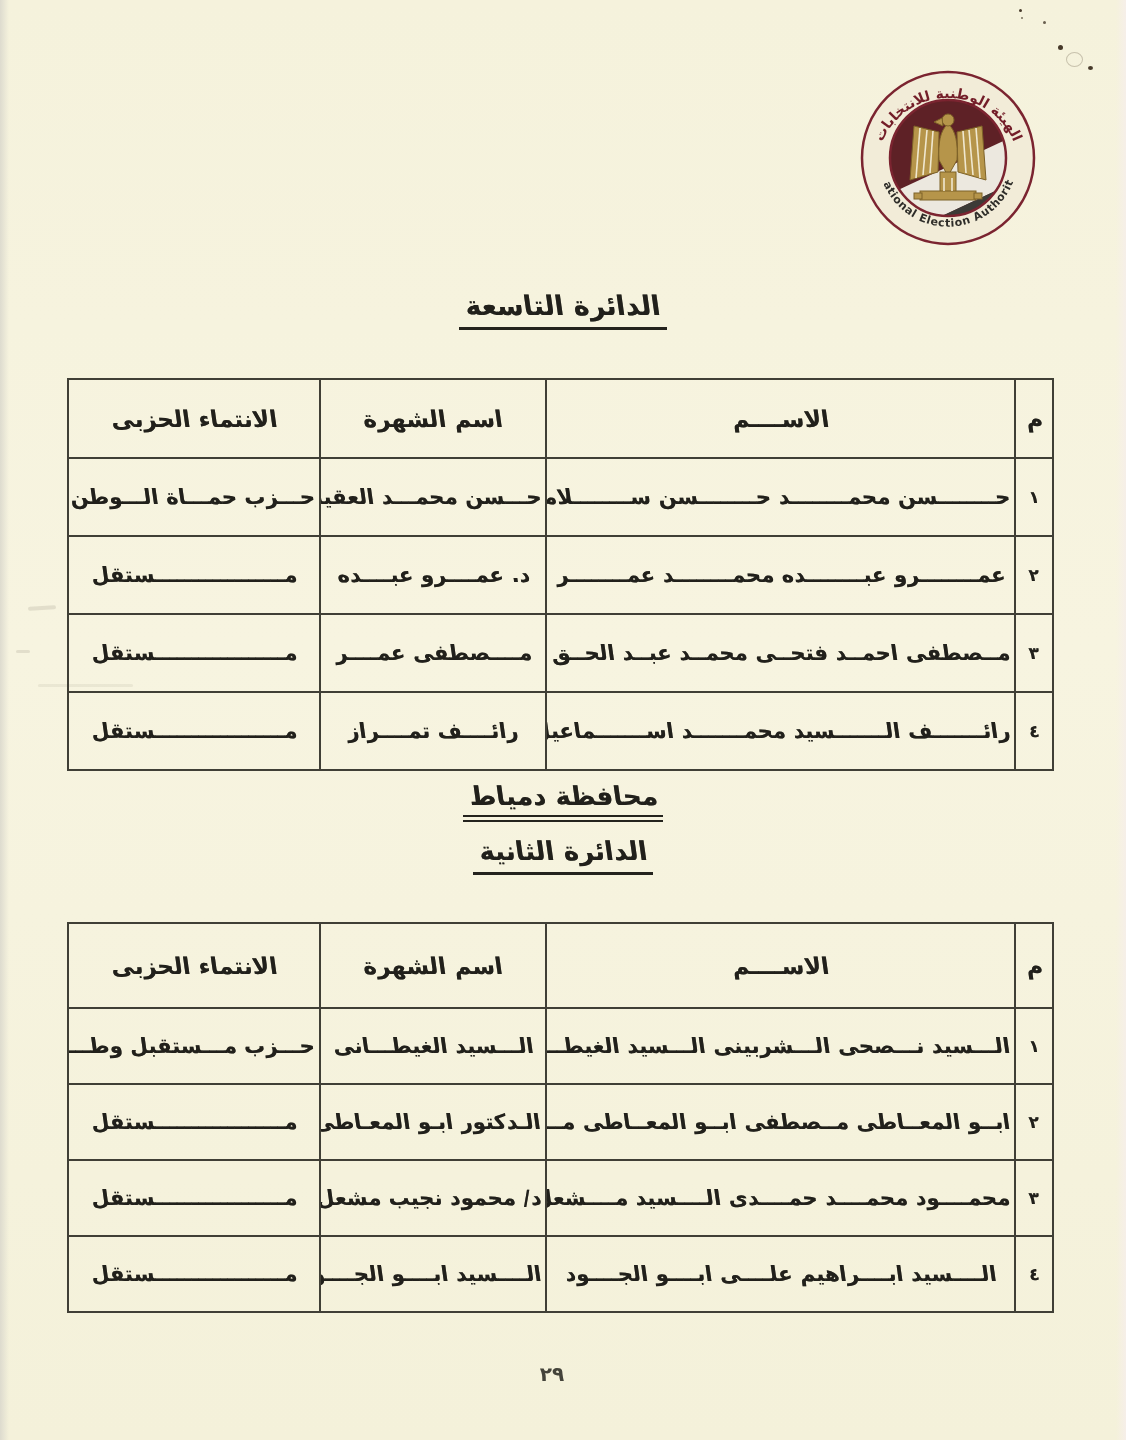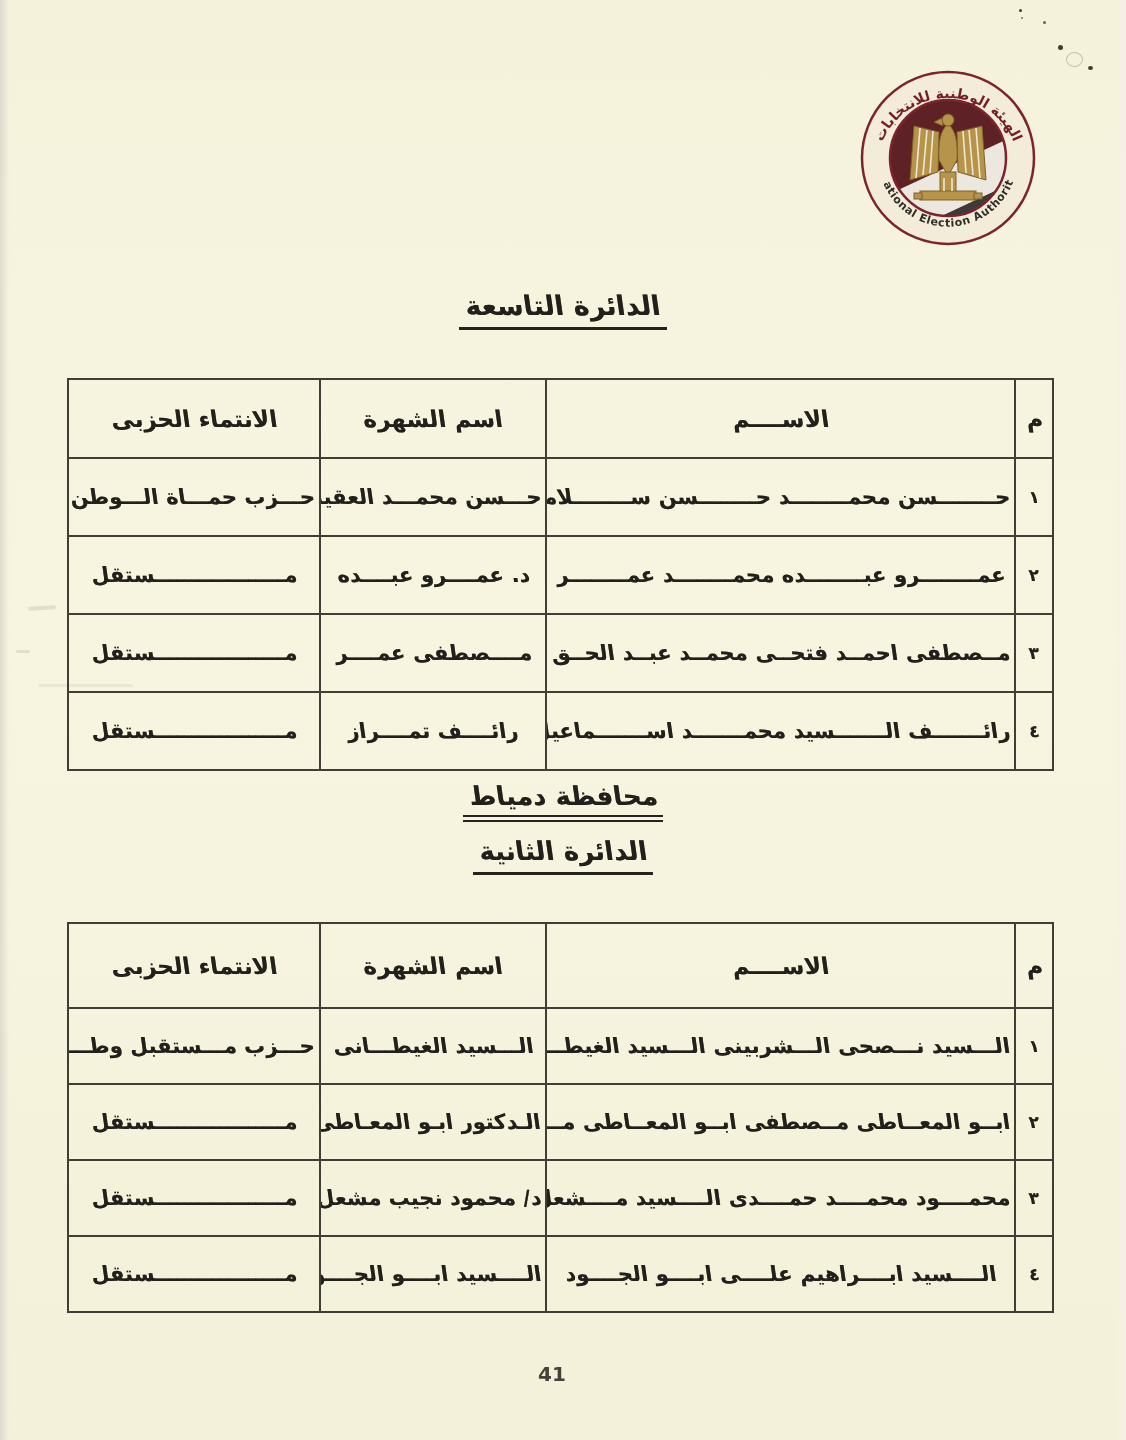--- a/index.html
+++ b/index.html
@@ -202,15 +202,15 @@
       </tr>
       <tr>
         <td class="num"><span class="sk">٤</span></td>
         <td><span class="sk">الــــسيد ابــــراهيم علــــى ابــــو الجــــود</span></td>
         <td><span class="sk">الــــسيد ابــــو الجــــود</span></td>
         <td><span class="sk">مــــــــــــــــــستقل</span></td>
       </tr>
     </tbody>
   </table>
 
-  <div class="pagenum">41</div>
+  <div class="pagenum">٢٩</div>
 
 </div>
 
 </body></html>

